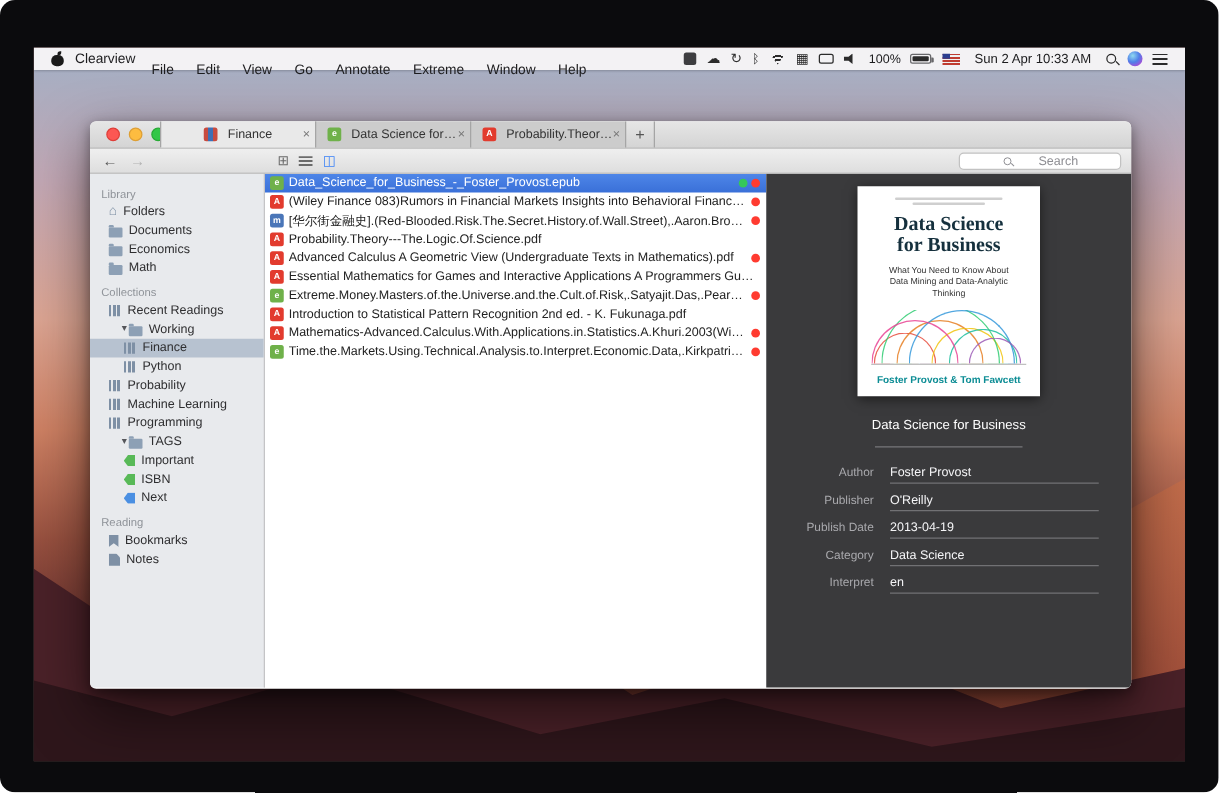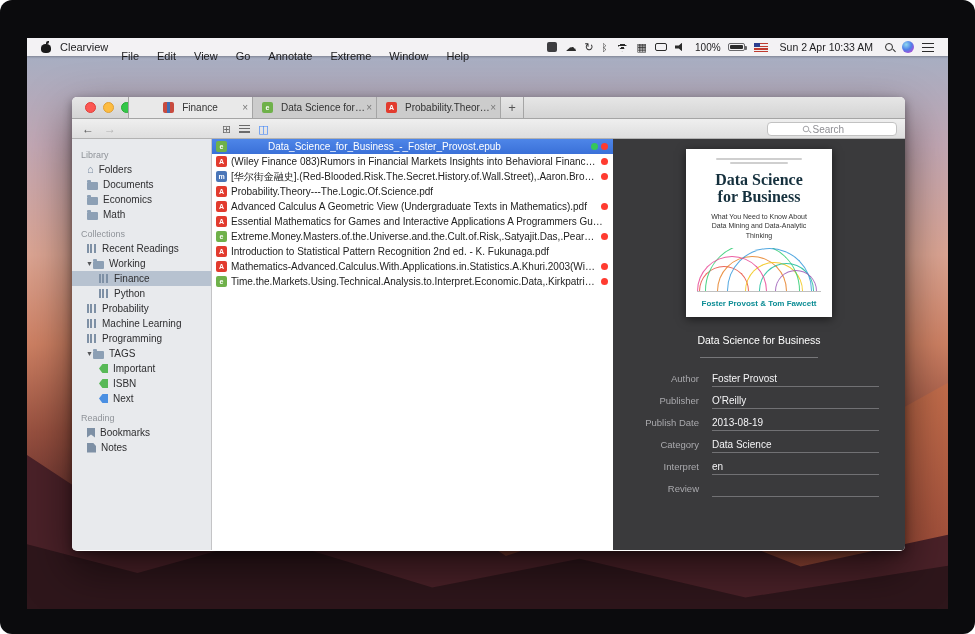--- a/index.html
+++ b/index.html
@@ -63,46 +63,46 @@
   .toolbar{height:20px;background:linear-gradient(#efefef,#dedede);border-bottom:1px solid #b2b2b2;position:relative;display:flex;align-items:center;}
   .navbtn{font-size:12px;color:#555;margin-left:10px;line-height:18px;}
   .navbtn.disabled{color:#b3b3b3;}
   .viewseg{position:absolute;left:150px;top:0;height:100%;display:flex;align-items:center;gap:8px;}
   .vbtn{font-size:11px;color:#6b6b6b;line-height:18px;}
   .vbtn.lines{width:11px;height:8px;background:repeating-linear-gradient(180deg,#6b6b6b 0 1.3px,rgba(0,0,0,0) 1.3px 3.2px);}
   .vbtn.sel{color:#3b82f7;}
   .searchbox{position:absolute;right:8px;top:3px;width:130px;height:14px;background:#fff;border:1px solid #c2c2c2;border-radius:4px;display:flex;align-items:center;justify-content:center;gap:3px;}
   .searchbox .mag{border-color:#8e8e93;margin:0;transform:scale(.8);}
   .searchbox .mag::after{background:#8e8e93;}
-  .searchbox input{border:none;outline:none;background:transparent;font-size:10px;width:50px;color:#333;padding:0;font-family:inherit;}
+  .searchbox input{border:none;outline:none;background:transparent;font-size:10px;width:50px;color:#333;padding:0;font-family:inherit;text-align:right;}
   .searchbox input::placeholder{color:#8e8e93;}
 
   .main{display:flex;height:411px;}
 
   
   .sidebar{width:140px;flex:none;background:#e8eaed;border-right:1px solid #c4c4c6;overflow:hidden;padding-top:4px;}
   .sb-header{font-size:9px;color:#8f9399;margin:7px 0 2px 9px;}
   .sb-item{height:15px;display:flex;align-items:center;padding-left:15px;font-size:10px;color:#2e2e30;white-space:nowrap;}
-  .sb-item.disc{padding-left:11px;text-align:right;}
+  .sb-item.disc{padding-left:21px;text-align:right;}
   .sb-item.indent{padding-left:27px;}
   .sb-item.selected{background:#b7c2d0;}
   .sb-disc{width:10px;font-size:7px;color:#55565a;flex:none;}
   .sb-ico{flex:none;margin-right:5px;}
   .home-icon{font-size:11px;color:#7e90a5;line-height:11px;}
   .folder-icon{width:11px;height:8px;background:#8da0b5;border-radius:1px;position:relative;margin-top:2px;}
   .folder-icon::before{content:"";position:absolute;top:-2px;left:0;width:4px;height:2px;background:#8da0b5;border-radius:1px 1px 0 0;}
   .stack-icon{width:10px;height:9px;background:repeating-linear-gradient(90deg,#7e90a5 0 2px,rgba(0,0,0,0) 2px 3.5px);}
   .tag-icon{width:9px;height:9px;clip-path:polygon(0 50%,38% 0,100% 0,100% 100%,38% 100%);}
   .bookmark-icon{width:8px;height:10px;background:#7e90a5;clip-path:polygon(0 0,100% 0,100% 100%,50% 70%,0 100%);}
   .note-icon{width:9px;height:10px;background:#7e90a5;clip-path:polygon(0 0,65% 0,100% 35%,100% 100%,0 100%);}
 
   
   .filelist{width:401px;flex:none;background:#fff;overflow:hidden;}
   .frow{height:15px;display:flex;align-items:center;padding:0 5px 0 4px;font-size:10px;color:#222;}
-  .frow.selected{background:linear-gradient(#4e86e8,#3a70d8);color:#fff;gap:37px;}
+  .frow.selected{background:linear-gradient(#4e86e8,#3a70d8);color:#fff;}
   .ficon{width:11px;height:11px;border-radius:2px;color:#fff;font-size:7px;font-weight:bold;display:flex;align-items:center;justify-content:center;flex:none;margin-right:4px;line-height:1;}
   .ficon.pdf{background:#e23b2e;}
   .ficon.pdf::before{content:"A";}
   .ficon.epub{background:#6fb14a;}
   .ficon.epub::before{content:"e";}
   .ficon.mobi{background:#4a76b8;}
   .ficon.mobi::before{content:"m";}
   .ficon.collection{background:linear-gradient(90deg,#c84b3f 0 33%,#3f6fb5 33% 66%,#c84b3f 66% 100%);}
   .fname{flex:1;white-space:nowrap;overflow:hidden;text-overflow:ellipsis;}
   .fdots{display:flex;gap:3px;margin-left:4px;flex:none;}
@@ -373,34 +373,30 @@
                 <div class="frow2">
                   <span class="flabel">Author</span>
                   <span class="fvalue">Foster Provost</span>
                 </div>
                 <div class="frow2">
                   <span class="flabel">Publisher</span>
                   <span class="fvalue">O'Reilly</span>
                 </div>
                 <div class="frow2">
                   <span class="flabel">Publish Date</span>
-                  <span class="fvalue">2013-08-19</span>
+                  <span class="fvalue">2013-04-19</span>
                 </div>
                 <div class="frow2">
                   <span class="flabel">Category</span>
                   <span class="fvalue">Data Science</span>
                 </div>
                 <div class="frow2">
                   <span class="flabel">Interpret</span>
                   <span class="fvalue">en</span>
                 </div>
-                <div class="frow2">
-                  <span class="flabel">Review</span>
-                  <span class="fvalue"></span>
-                </div>
               </div>
           </aside>
         </div>
 
       </div>
     </div>
 
   </div>
 </div>
 

